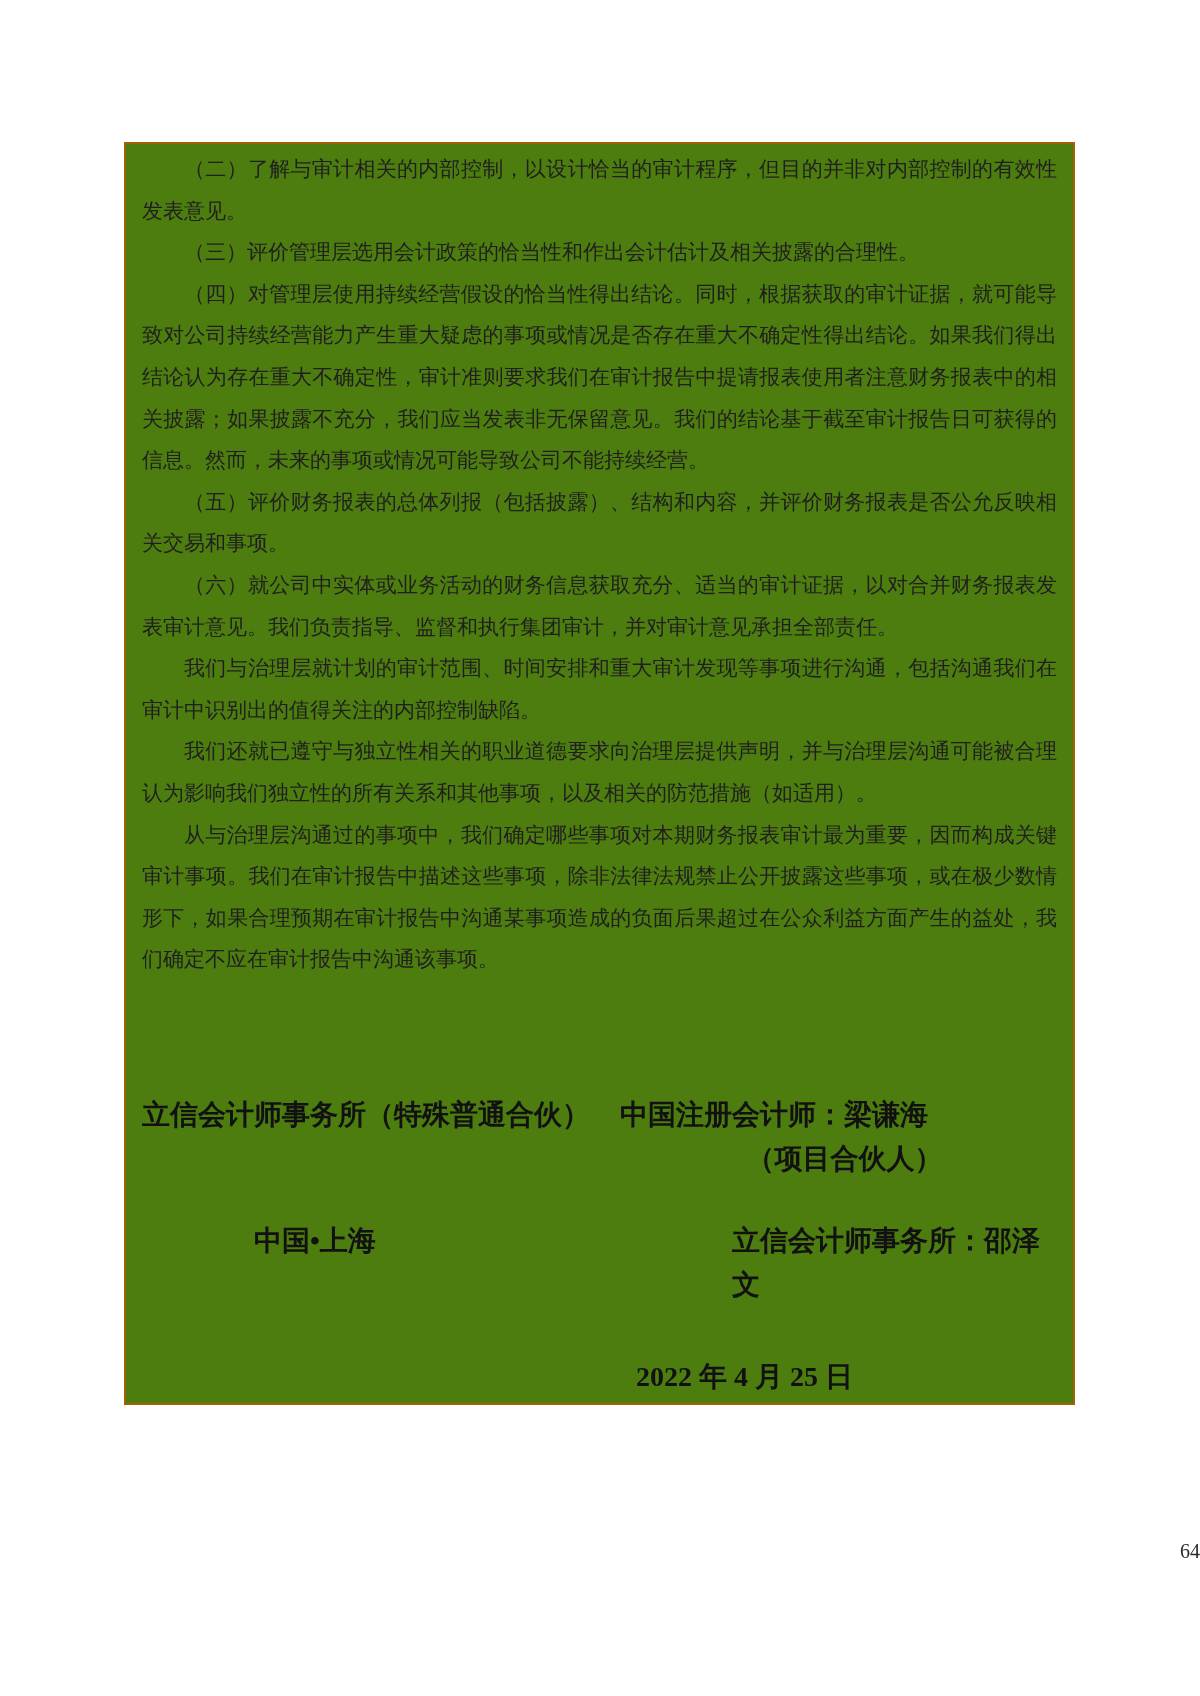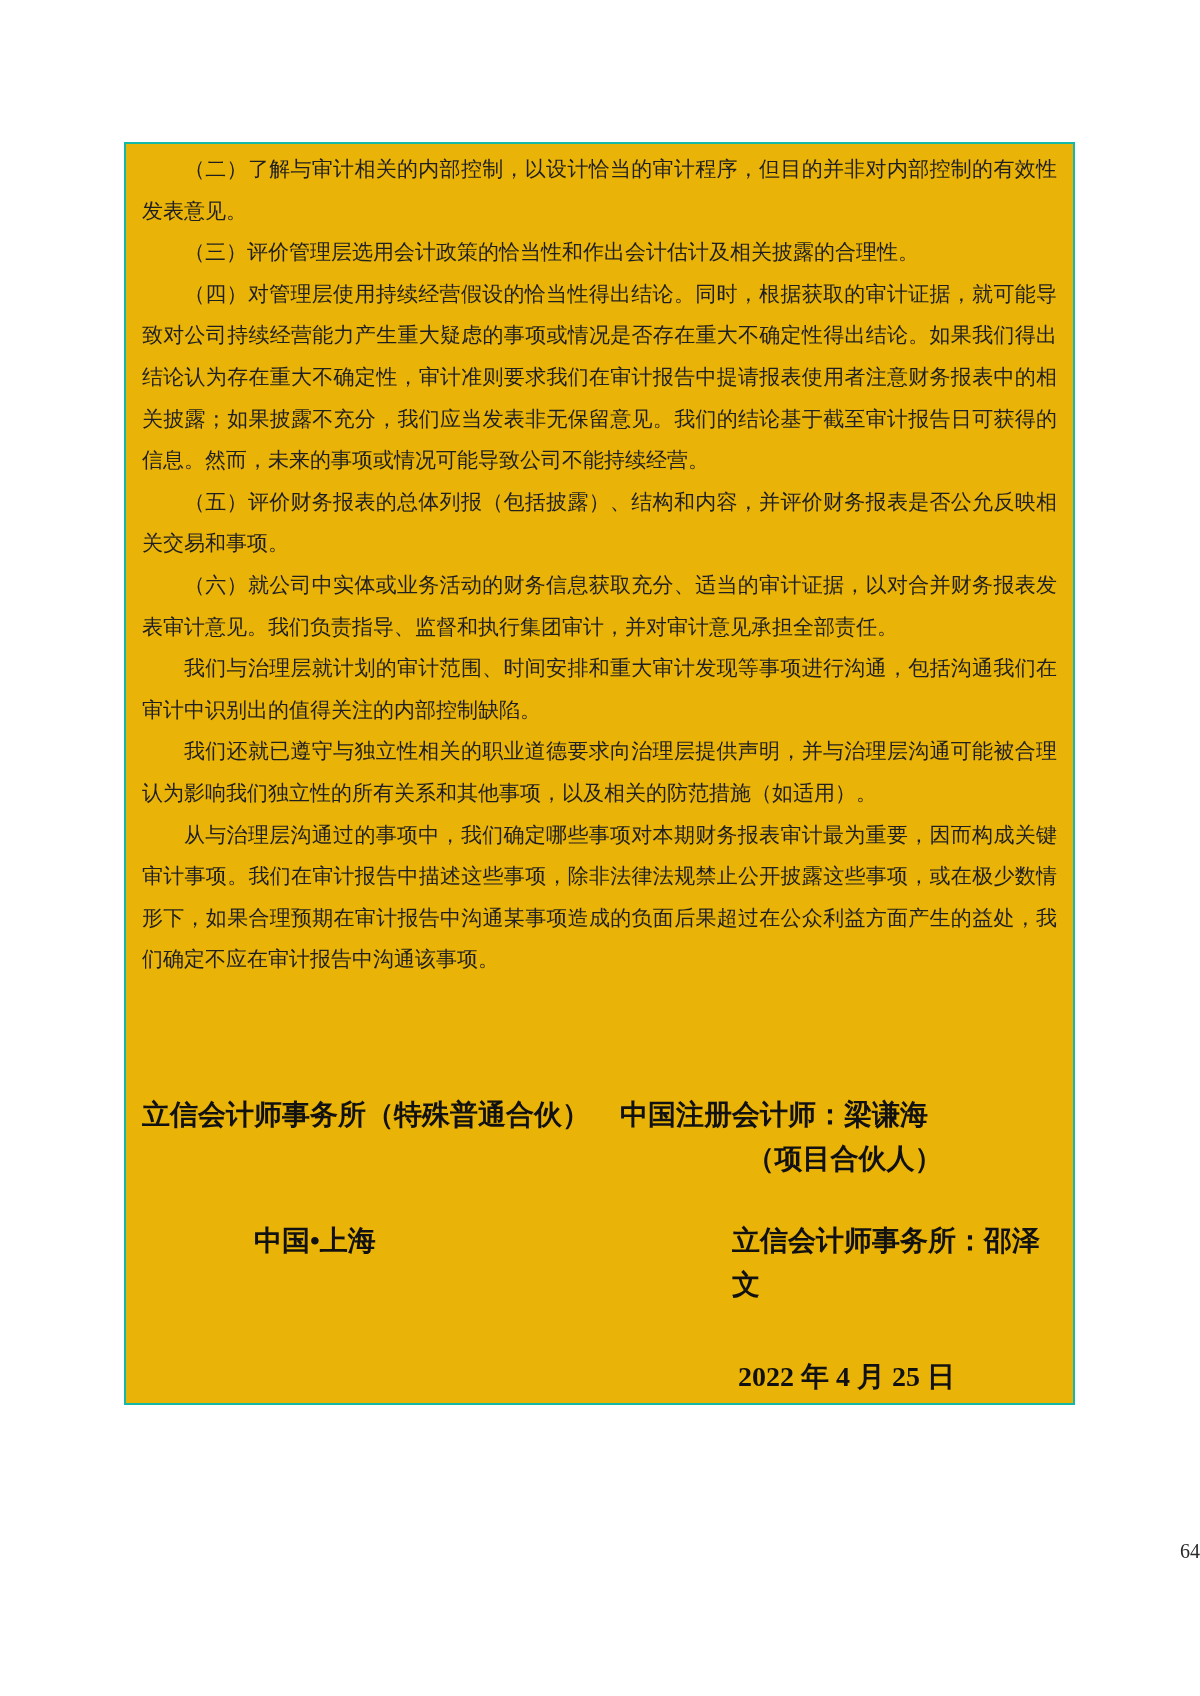--- a/index.html
+++ b/index.html
@@ -15,24 +15,24 @@
     font-family: "Liberation Serif", "DejaVu Serif", serif;
     color: #1f1f1f;
     overflow: hidden;
   }
   .content-box {
     position: absolute;
     left: 124px;
     top: 142px;
     width: 951px;
     height: 1263px;
-    border: 2px solid #14b8a6;
+    border: 2px solid #a16207;
     box-sizing: border-box;
     padding: 5px 16px 0 16px;
-    background: #eab308;
+    background: #4d7c0f;
   }
   .para {
     margin: 0;
     font-size: 21px;
     line-height: 41.6px;
     text-align: justify;
     text-indent: 2em;
     color: #1f1f1f;
   }
   .signature {
@@ -47,21 +47,21 @@
     align-items: flex-start;
   }
   .sig-left {
     width: 478px;
     flex: 0 0 478px;
   }
   .sig-right {
     flex: 1;
   }
   .sig-row.row2 { margin-top: 38px; }
-  .sig-row.row3 { margin-top: 48px; text-align: center; }
+  .sig-row.row3 { margin-top: 48px; }
   .sig-location { padding-left: 112px; }
   .sig-role { padding-left: 12px; text-align: center; }
   .sig-date { padding-left: 16px; }
   .page-number {
     position: absolute;
     top: 1540px;
     left: 0;
     width: 100%;
     text-align: right;
     font-size: 20px;

